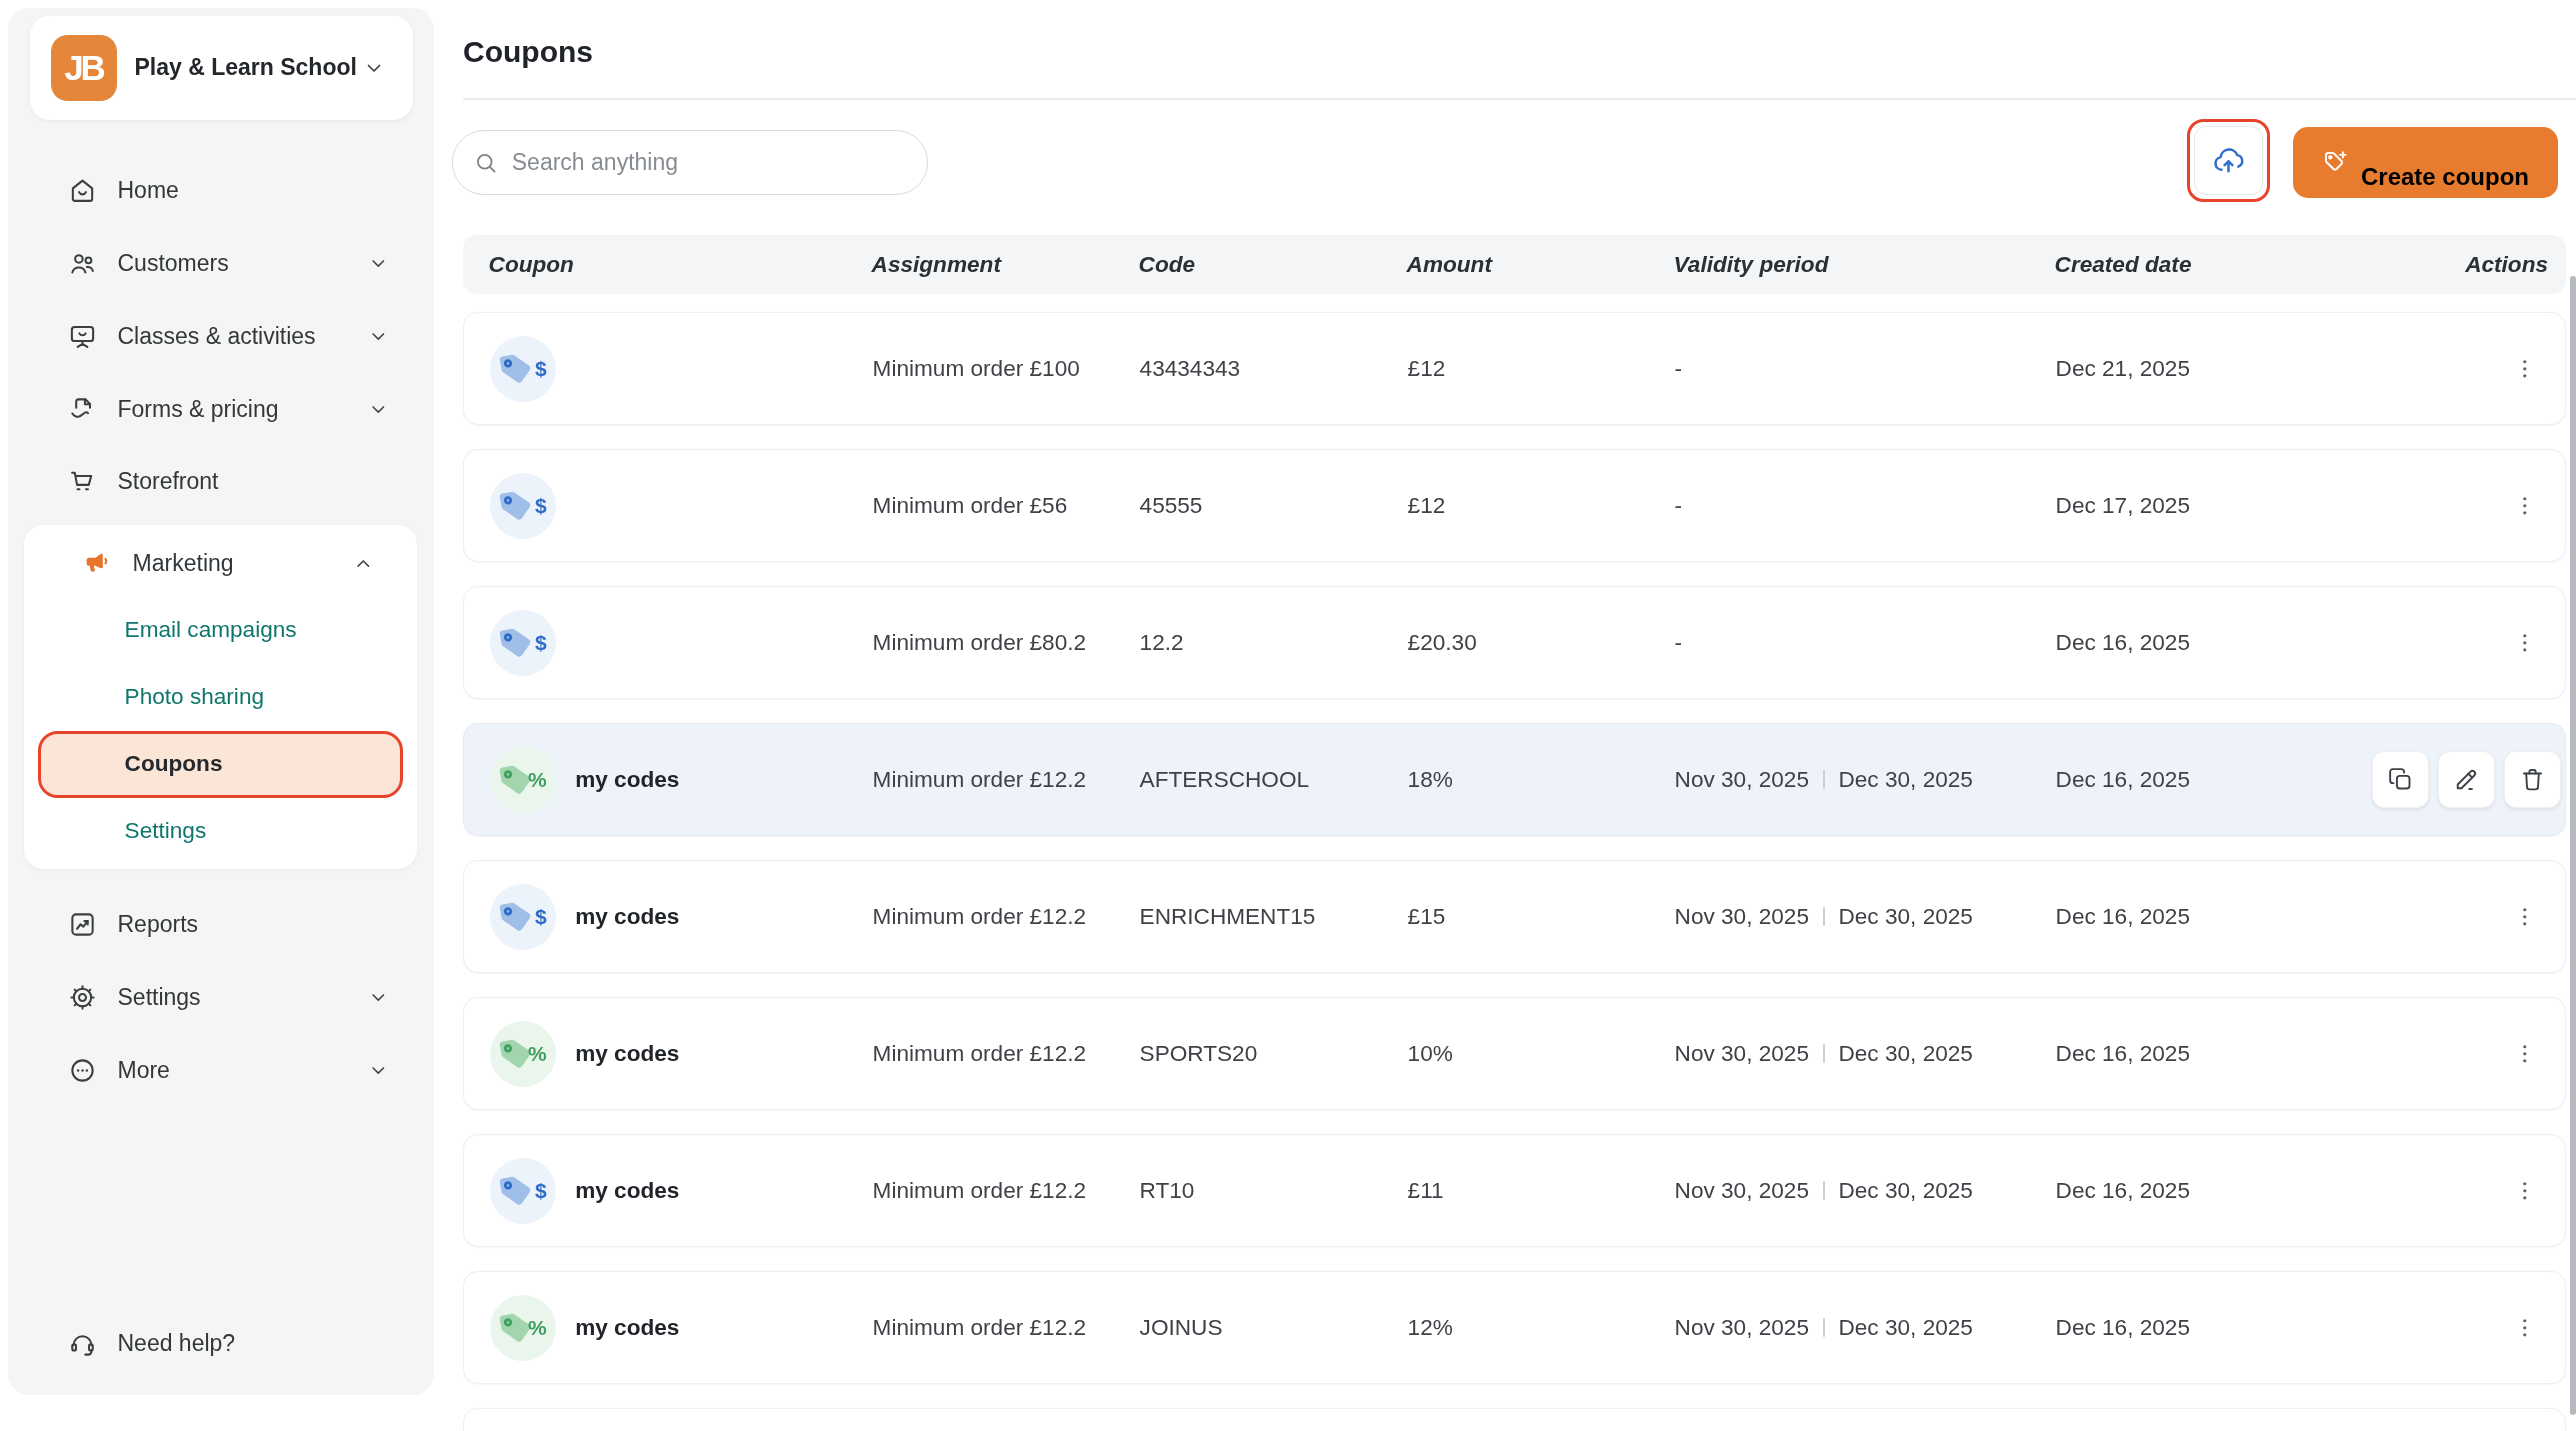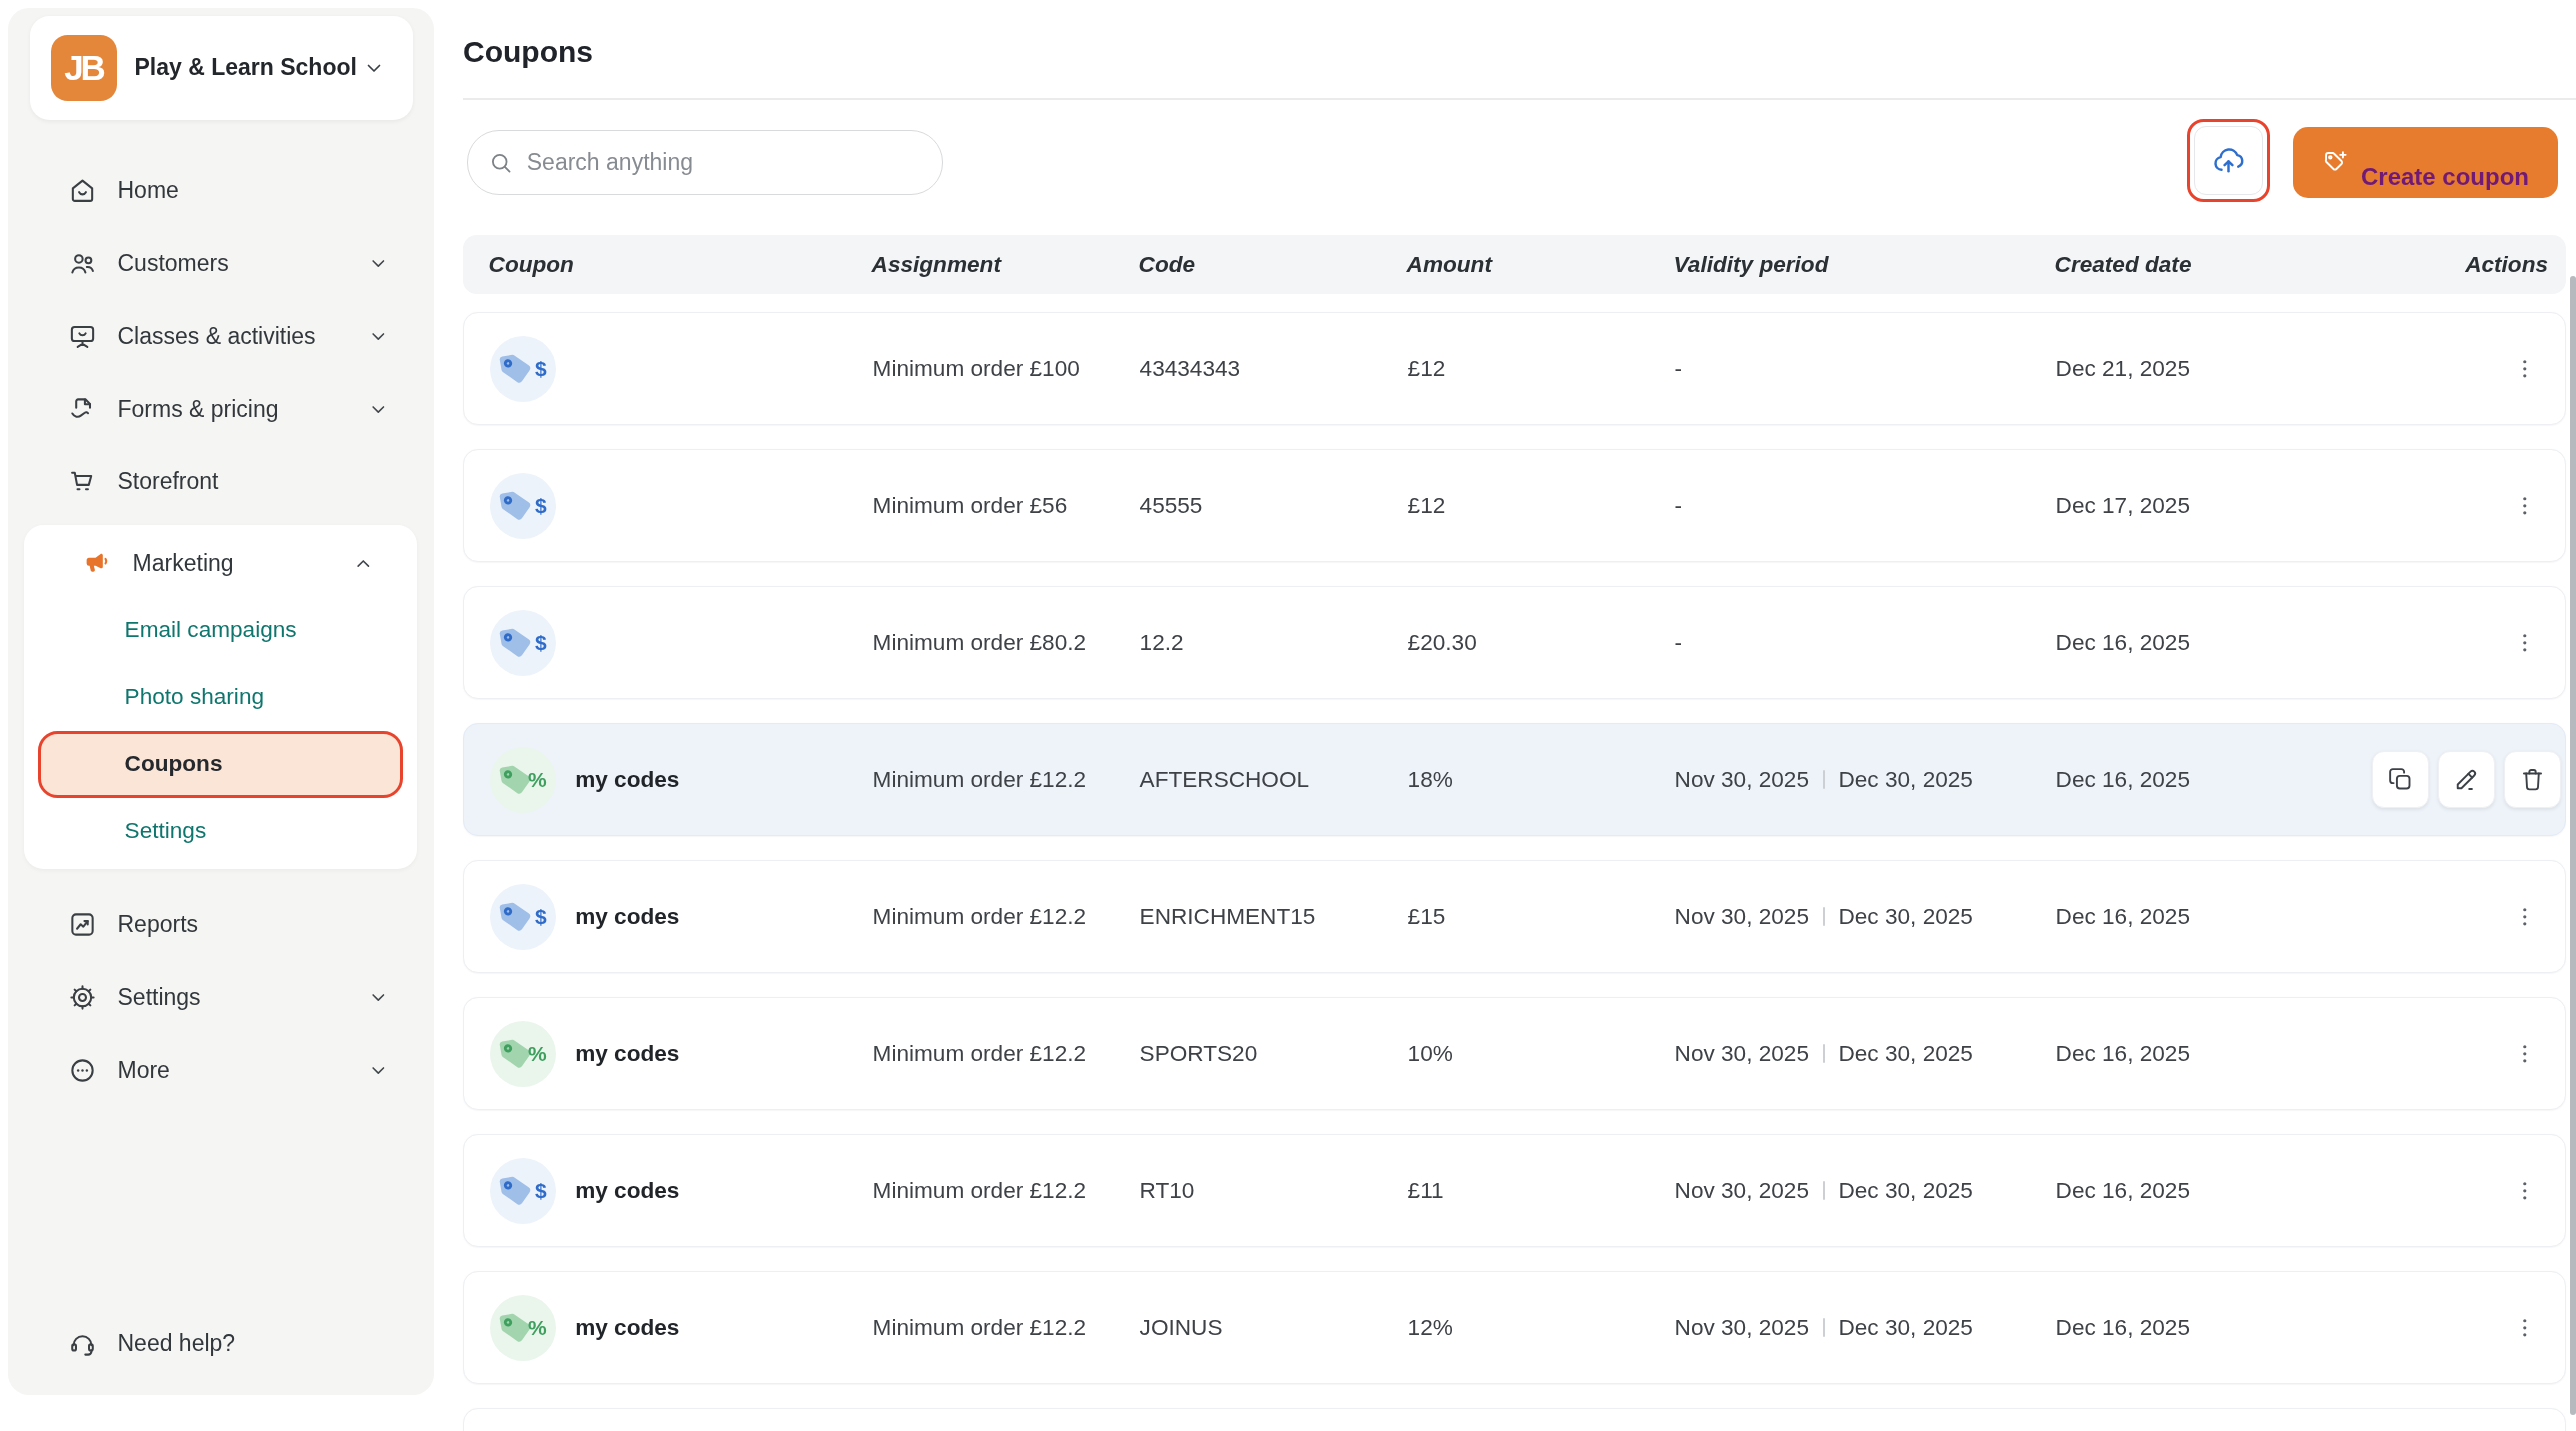--- a/index.html
+++ b/index.html
@@ -37,38 +37,38 @@
   .sub-item.active .sub-label { font-weight:700; color:#25292e; }
 
   .after-mkt { margin-top:22.6px; }
   .help-item { margin-top:auto; margin-bottom:18px; }
 
   
   .main { position:absolute; left:434px; top:0; width:2142px; height:1431px; background:#ffffff; }
   .page-title { position:absolute; left:29px; top:35px; font-size:30px; font-weight:700; color:#20242a; }
   .title-divider { position:absolute; left:29px; top:98px; width:2114px; height:1.5px; background:#ebebeb; }
 
-  .search-box { position:absolute; left:33px; top:130px; width:476px; height:65px; border:1.5px solid #d8dadc;
+  .search-box { position:absolute; left:18px; top:130px; width:476px; height:65px; border:1.5px solid #d8dadc;
     border-radius:32px; display:flex; align-items:center; padding:0 19.6px; background:#fff; }
   .search-box .s-ic { width:25.6px; height:25.6px; color:#7d8287; flex:0 0 auto; }
   .search-box input { border:none; outline:none; margin-left:13.6px; font-size:23px; color:#3e4247; width:100%;
     font-family:"Liberation Sans", sans-serif; background:transparent; }
   .search-box input::placeholder { color:#878c92; }
 
   .import-annot { position:absolute; left:1753px; top:119px; width:83px; height:83px;
     border:3.8px solid #e8432c; border-radius:16.6px; display:flex; align-items:center; justify-content:center; }
   .import-btn { width:69px; height:69px; background:#fff; border:1.5px solid #e5e7ea; border-radius:12px;
     display:flex; align-items:center; justify-content:center; cursor:pointer; }
   .import-btn .c-ic { width:35px; height:35px; color:#2e6fce; }
 
   .create-btn { position:absolute; left:1859px; top:127px; width:265px; height:71px; background:#e87c2e;
     border:none; border-radius:15px; display:flex; align-items:center; justify-content:center; gap:12px;
     cursor:pointer; }
   .create-btn .t-ic { width:27px; height:27px; color:#ffffff; }
-  .create-label { color:#701a75; font-size:24px; font-weight:600; font-family:"Liberation Sans", sans-serif;margin-top:28px; }
+  .create-label { color:#000000; font-size:24px; font-weight:600; font-family:"Liberation Sans", sans-serif;margin-top:28px; }
 
   
   .tbl { position:absolute; left:29px; top:235px; width:2103px; }
   .grid-cols { display:grid; grid-template-columns:383px 267px 268px 267px 381px 316px 1fr;
     align-items:center; padding:0 18px 0 25.6px; }
   .tbl-head { height:59px; background:#f3f5f7; border-radius:13.6px;font-style:italic; }
   .th { font-size:22.6px; font-weight:700; color:#2b3035; }
   .th:last-child { text-align:right; }
 
   .row { height:113px; margin-top:24px; background:#ffffff; border:1.5px solid #edeff2; border-radius:15px;

